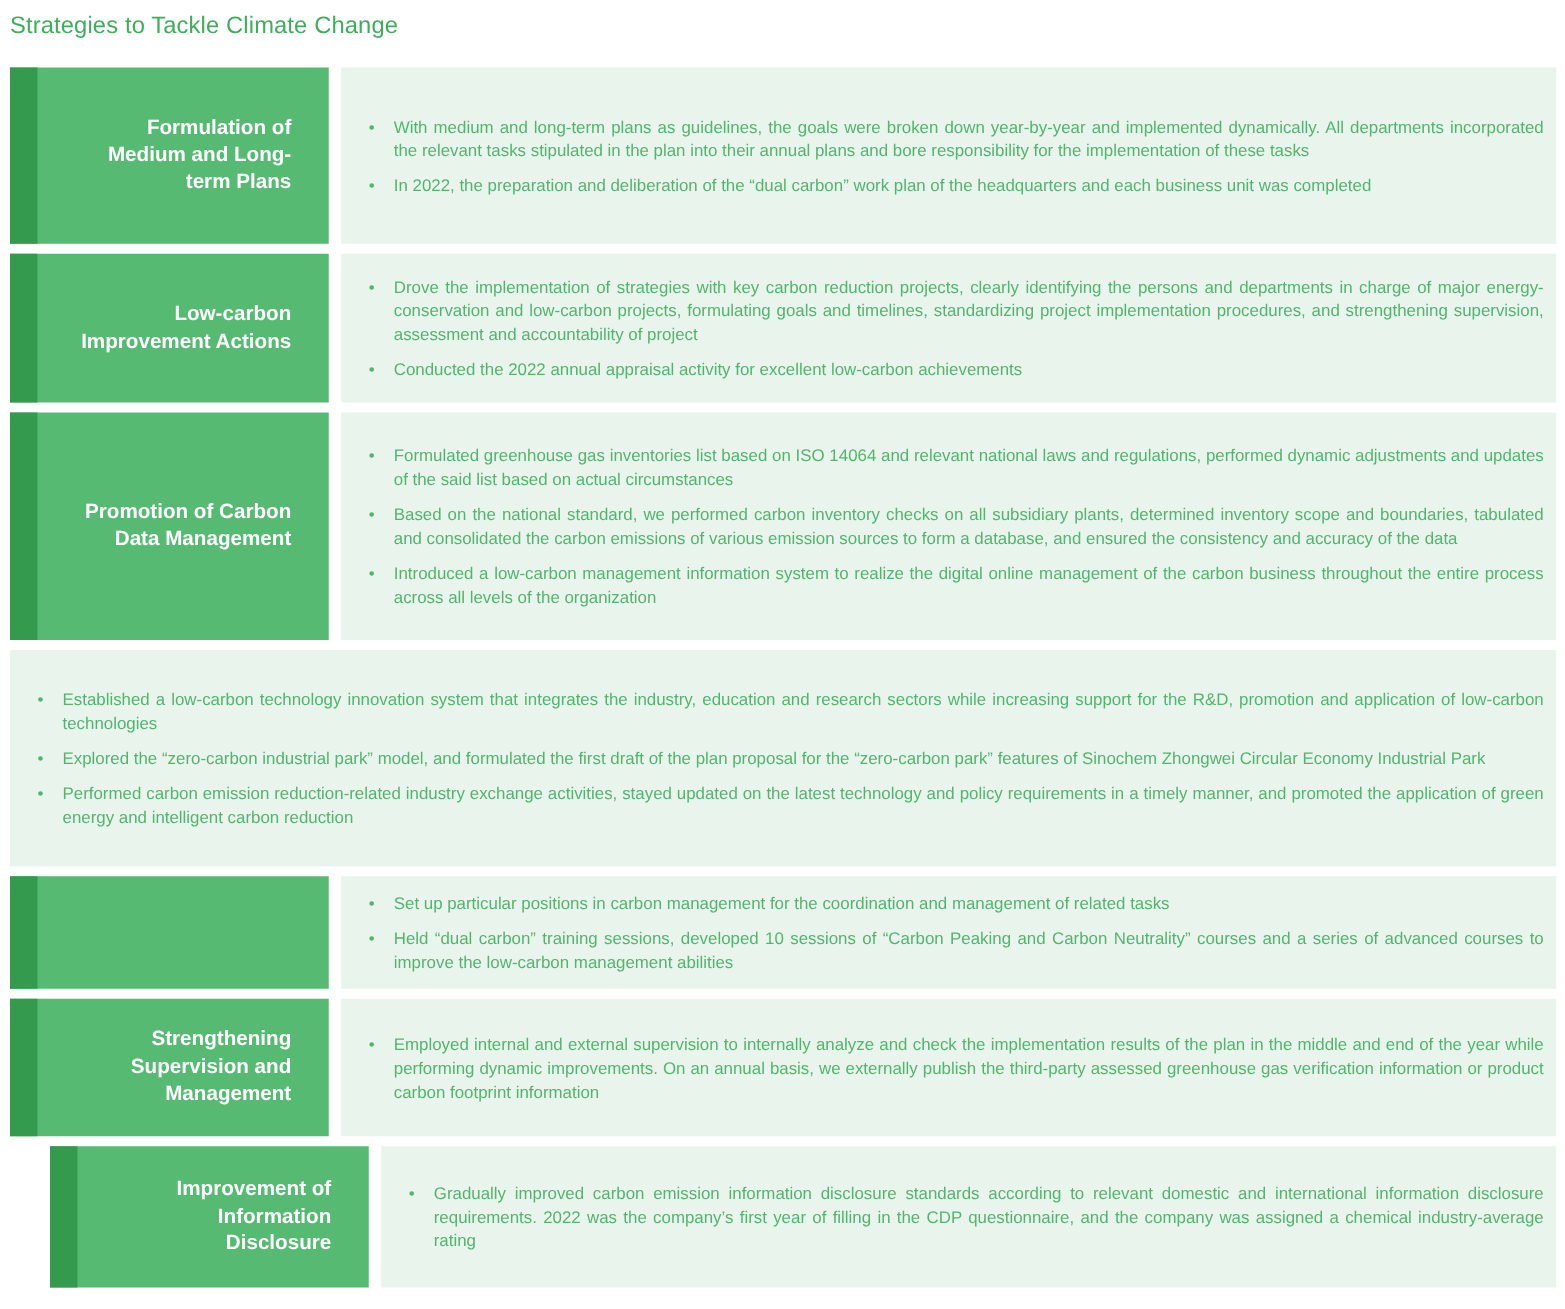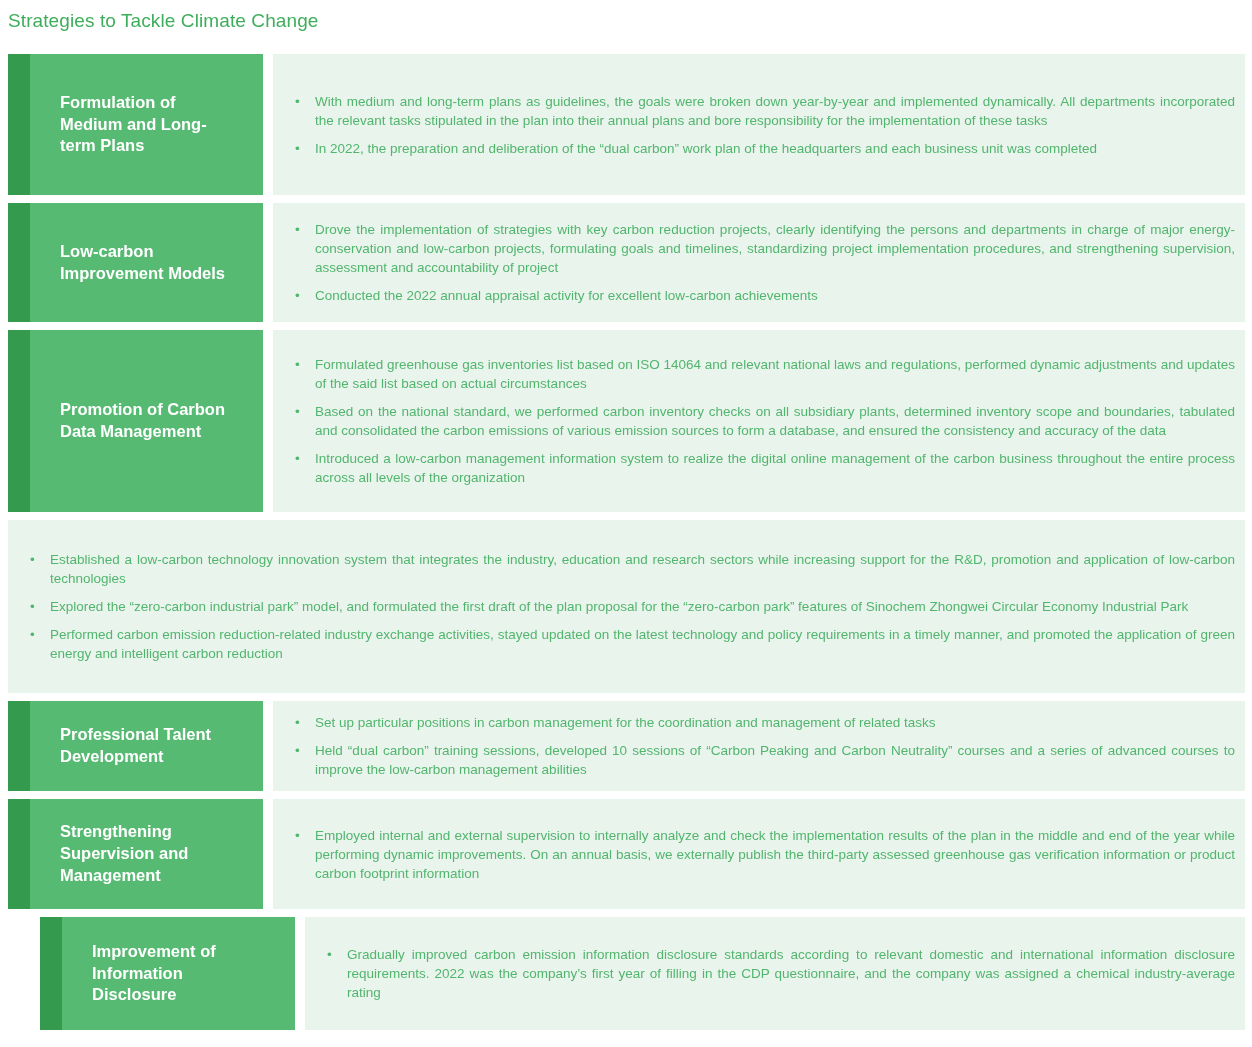--- a/index.html
+++ b/index.html
@@ -59,21 +59,21 @@
   .accent{
     position:absolute;
     left:0;top:0;bottom:0;
     width:22px;
     background:var(--dark-green);
   }
   .label-text{
     color:#ffffff;
     font-size:16.5px;
     font-weight:bold;
-    text-align:left;
+    text-align:right;
     line-height:1.32;
   }
   .content-cell{
     flex:1 1 auto;
     background:var(--panel-green);
     display:flex;
     flex-direction:column;
     justify-content:center;
     padding:12px 10px 12px 20px;
   }
@@ -115,21 +115,21 @@
       <ul class="bullets">
             <li><span class="dot">•</span>With medium and long-term plans as guidelines, the goals were broken down year-by-year and implemented dynamically. All departments incorporated the relevant tasks stipulated in the plan into their annual plans and bore responsibility for the implementation of these tasks</li>
             <li><span class="dot">•</span>In 2022, the preparation and deliberation of the “dual carbon” work plan of the headquarters and each business unit was completed</li>
           </ul>
     </div>
   </div>
 
   <div class="row">
     <div class="label-cell">
       <span class="accent"></span>
-      <span class="label-text">Low-carbon Improvement Models</span>
+      <span class="label-text">Low-carbon Improvement Actions</span>
     </div>
     <div class="content-cell">
       <ul class="bullets">
             <li><span class="dot">•</span>Drove the implementation of strategies with key carbon reduction projects, clearly identifying the persons and departments in charge of major energy-conservation and low-carbon projects, formulating goals and timelines, standardizing project implementation procedures, and strengthening supervision, assessment and accountability of project</li>
             <li><span class="dot">•</span>Conducted the 2022 annual appraisal activity for excellent low-carbon achievements</li>
           </ul>
     </div>
   </div>
 
   <div class="row">
@@ -152,21 +152,20 @@
             <li><span class="dot">•</span>Established a low-carbon technology innovation system that integrates the industry, education and research sectors while increasing support for the R&amp;D, promotion and application of low-carbon technologies</li>
             <li><span class="dot">•</span>Explored the “zero-carbon industrial park” model, and formulated the first draft of the plan proposal for the “zero-carbon park” features of Sinochem Zhongwei Circular Economy Industrial Park</li>
             <li><span class="dot">•</span>Performed carbon emission reduction-related industry exchange activities, stayed updated on the latest technology and policy requirements in a timely manner, and promoted the application of green energy and intelligent carbon reduction</li>
           </ul>
     </div>
   </div>
 
   <div class="row">
     <div class="label-cell">
       <span class="accent"></span>
-      <span class="label-text">Professional Talent Development</span>
     </div>
     <div class="content-cell">
       <ul class="bullets">
             <li><span class="dot">•</span>Set up particular positions in carbon management for the coordination and management of related tasks</li>
             <li><span class="dot">•</span>Held “dual carbon” training sessions, developed 10 sessions of “Carbon Peaking and Carbon Neutrality” courses and a series of advanced courses to improve the low-carbon management abilities</li>
           </ul>
     </div>
   </div>
 
   <div class="row">

